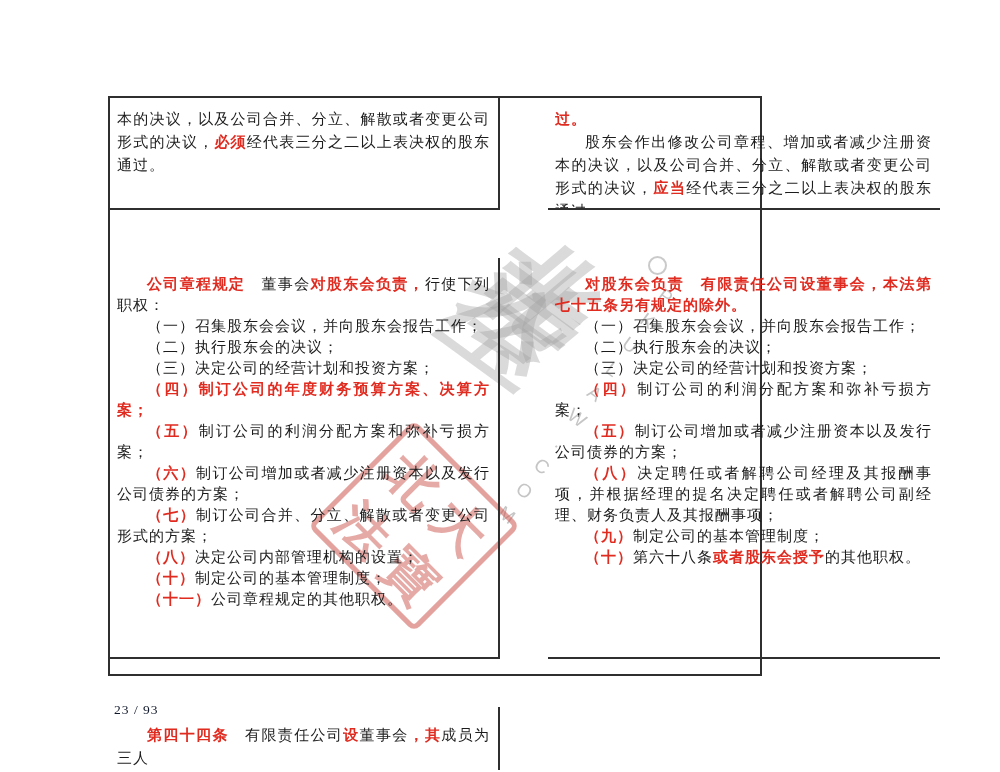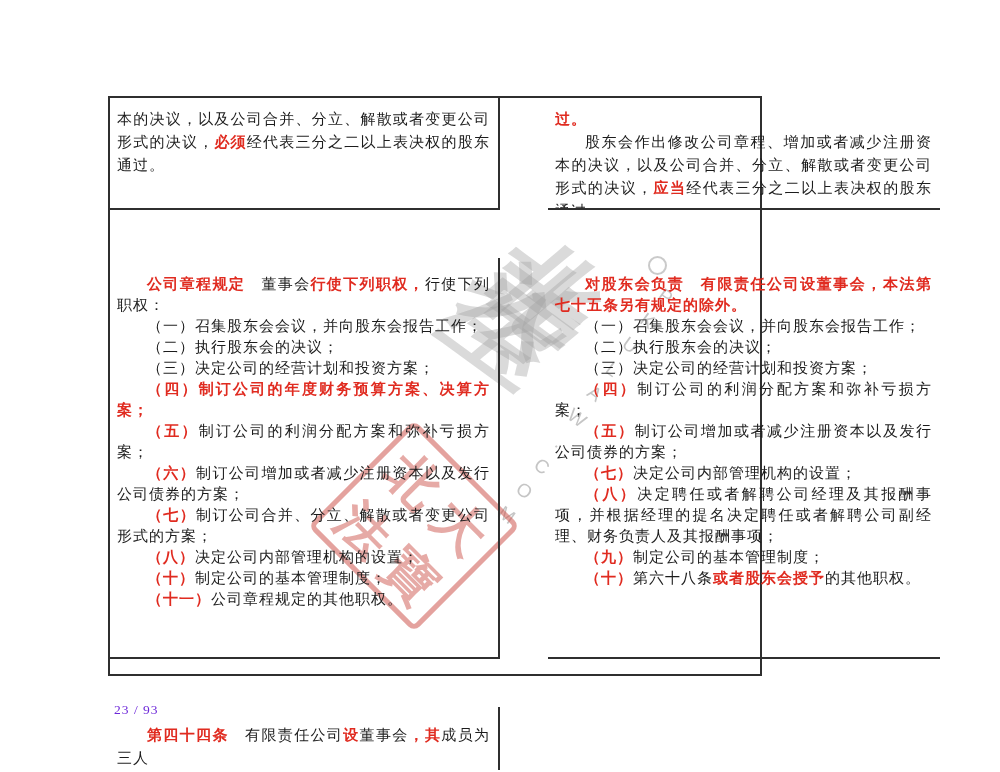--- a/index.html
+++ b/index.html
@@ -64,21 +64,21 @@
   .cell.r1,.cell.r2{border-bottom:2px solid #2f2f2f;}
   .cell.r2{padding-top:16px;line-height:21px;}
   .cell.r3{display:flex;flex-direction:column;justify-content:flex-end;padding-top:0;padding-bottom:0;}
   .para{margin:0;}
   .para.indent{text-indent:2em;}
   .red{color:#e02b20;}
   .bold{font-weight:bold;}
   
   .page-number{
     position:absolute;left:114px;top:702px;z-index:2;
-    font-size:13.5px;color:#6d28d9;letter-spacing:1px;
+    font-size:13.5px;color:#0f172a;letter-spacing:1px;
   }
 </style>
 </head>
 <body>
 
 <div class="page">
 
   <div class="watermark">
     <div class="wm-callig">北大法宝</div>
     <div class="wm-circle"></div>
@@ -93,40 +93,39 @@
 
   <div class="doc-table">
     <div class="cell r1 c-left">
         <div class="para"><span>本的决议，以及公司合并、分立、解散或者变更公司形式的决议，</span><span class="red bold">必须</span><span>经代表三分之二以上表决权的股东通过。</span></div>
       </div>
     <div class="cell r1 c-right">
         <div class="para"><span class="red bold">过。</span></div>
         <div class="para indent"><span>股东会作出修改公司章程、增加或者减少注册资本的决议，以及公司合并、分立、解散或者变更公司形式的决议，</span><span class="red bold">应当</span><span>经代表三分之二以上表决权的股东通过。</span></div>
       </div>
     <div class="cell r2 c-left">
-        <div class="para indent"><span class="red bold">公司章程规定</span><span>　董事会</span><span class="red bold">行使下列职权，</span><span>行使下列职权：</span></div>
+        <div class="para indent"><span class="red bold">公司章程规定</span><span>　董事会</span><span class="red bold">对股东会负责，</span><span>行使下列职权：</span></div>
         <div class="para indent"><span>（一）召集股东会会议，并向股东会报告工作；</span></div>
         <div class="para indent"><span>（二）执行股东会的决议；</span></div>
         <div class="para indent"><span>（三）决定公司的经营计划和投资方案；</span></div>
         <div class="para indent"><span class="red bold">（四）制订公司的年度财务预算方案、决算方案；</span></div>
         <div class="para indent"><span class="red bold">（五）</span><span>制订公司的利润分配方案和弥补亏损方案；</span></div>
         <div class="para indent"><span class="red bold">（六）</span><span>制订公司增加或者减少注册资本以及发行公司债券的方案；</span></div>
         <div class="para indent"><span class="red bold">（七）</span><span>制订公司合并、分立、解散或者变更公司形式的方案；</span></div>
         <div class="para indent"><span class="red bold">（八）</span><span>决定公司内部管理机构的设置；</span></div>
         <div class="para indent"><span class="red bold">（十）</span><span>制定公司的基本管理制度；</span></div>
         <div class="para indent"><span class="red bold">（十一）</span><span>公司章程规定的其他职权。</span></div>
       </div>
     <div class="cell r2 c-right">
         <div class="para indent"><span class="red bold">对股东会负责　有限责任公司设董事会，本法第七十五条另有规定的除外。</span></div>
         <div class="para indent"><span>（一）召集股东会会议，并向股东会报告工作；</span></div>
         <div class="para indent"><span>（二）执行股东会的决议；</span></div>
         <div class="para indent"><span>（三）决定公司的经营计划和投资方案；</span></div>
         <div class="para indent"><span class="red bold">（四）</span><span>制订公司的利润分配方案和弥补亏损方案；</span></div>
         <div class="para indent"><span class="red bold">（五）</span><span>制订公司增加或者减少注册资本以及发行公司债券的方案；</span></div>
-        <div class="para indent"><span class="red bold">（七）</span><span>决定公司内部管理机构的设置；</span></div>
         <div class="para indent"><span class="red bold">（八）</span><span>决定聘任或者解聘公司经理及其报酬事项，并根据经理的提名决定聘任或者解聘公司副经理、财务负责人及其报酬事项；</span></div>
         <div class="para indent"><span class="red bold">（九）</span><span>制定公司的基本管理制度；</span></div>
         <div class="para indent"><span class="red bold">（十）</span><span>第六十八条</span><span class="red bold">或者股东会授予</span><span>的其他职权。</span></div>
       </div>
     <div class="cell r3 c-left">
         <div class="para indent"><span class="red bold">第四十四条</span><span>　有限责任公司</span><span class="red bold">设</span><span>董事会</span><span class="red bold">，其</span><span>成员为三人</span></div>
       </div>
   </div>
 
   <div class="page-number">23 / 93</div>

